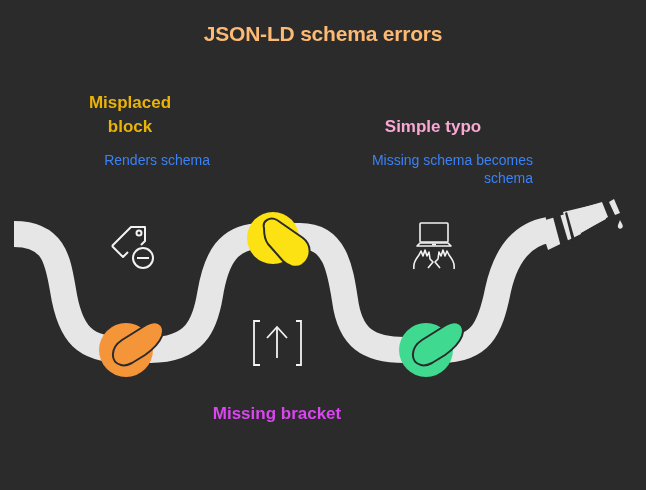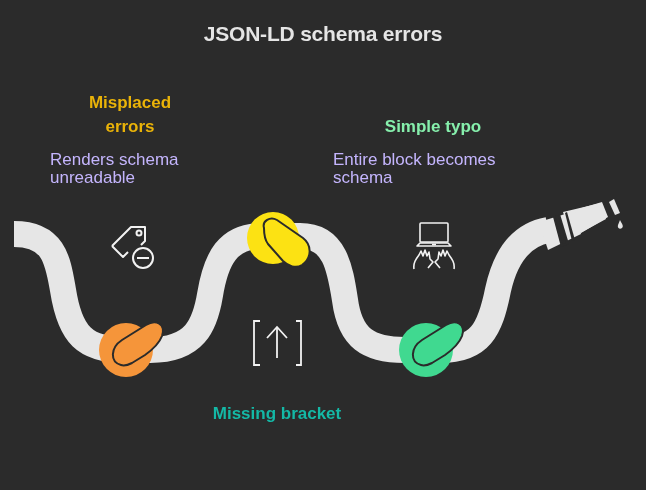--- a/index.html
+++ b/index.html
@@ -2,53 +2,52 @@
 <html><head>
 <meta charset="utf-8">
 <style>
   html, body { margin: 0; padding: 0; }
   body {
     width: 646px; height: 490px; background: #2b2b2b; overflow: hidden;
     position: relative; font-family: "Liberation Sans", "DejaVu Sans", sans-serif;
   }
   .title {
     position: absolute; left: 0; top: 22px; width: 646px; text-align: center;
-    color: #e5e5e5; font-weight: bold; font-size: 21px; letter-spacing: -0.2px;
+    color: #fdba74; font-weight: bold; font-size: 21px; letter-spacing: -0.2px;
   }
   .label {
     position: absolute; text-align: center; font-weight: bold; font-size: 17px; line-height: 24px;
   }
   .desc {
-    position: absolute; text-align: left; color: #c4b5fd; font-size: 17px; line-height: 18px;
+    position: absolute; text-align: right; color: #3b82f6; font-size: 14px; line-height: 18px;
   }
   svg.scene { position: absolute; left: 0; top: 0; }
 </style>
 </head>
 <body>
 
 <div class="title">JSON-LD schema errors</div>
 
 <div class="label" style="left:60px; top:91px; width:140px; color:#eab308;">
   <div>Misplaced</div>
-  <div>errors</div>
+  <div>block</div>
 </div>
 <div class="desc" style="left:50px; top:151px; width:160px;">
   <div>Renders schema</div>
-  <div>unreadable</div>
 </div>
 
-<div class="label" style="left:333px; top:115px; width:200px; color:#86efac;">
+<div class="label" style="left:333px; top:115px; width:200px; color:#f9a8d4;">
   <div>Simple typo</div>
 </div>
 <div class="desc" style="left:333px; top:151px; width:200px;">
-  <div>Entire block becomes</div>
+  <div>Missing schema becomes</div>
   <div>schema</div>
 </div>
 
-<div class="label" style="left:187px; top:402px; width:180px; color:#14b8a6;">
+<div class="label" style="left:187px; top:402px; width:180px; color:#d946ef;">
   <div>Missing bracket</div>
 </div>
 <div class="desc" style="left:197px; top:439px; width:160px;">
 </div>
 
 <svg class="scene" width="646" height="490" viewBox="0 0 646 490">
 
   <path d="M14,234 C55,234 58,262 63,290 C70,335 85,350 125,350
            L150,350 C195,350 205,325 210,295 C216,258 228,236 262,236
            L300,236 C335,236 340,268 345,300 C350,338 368,350 405,350

